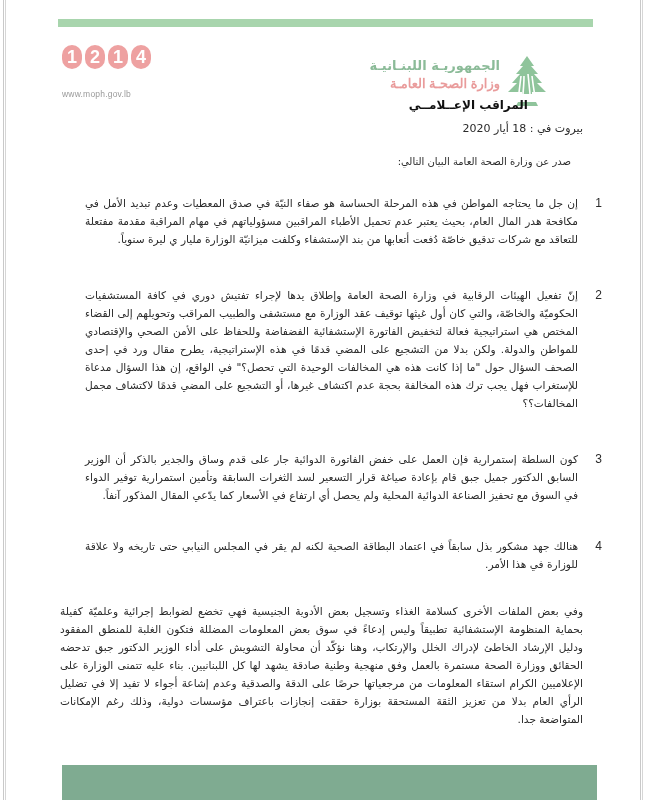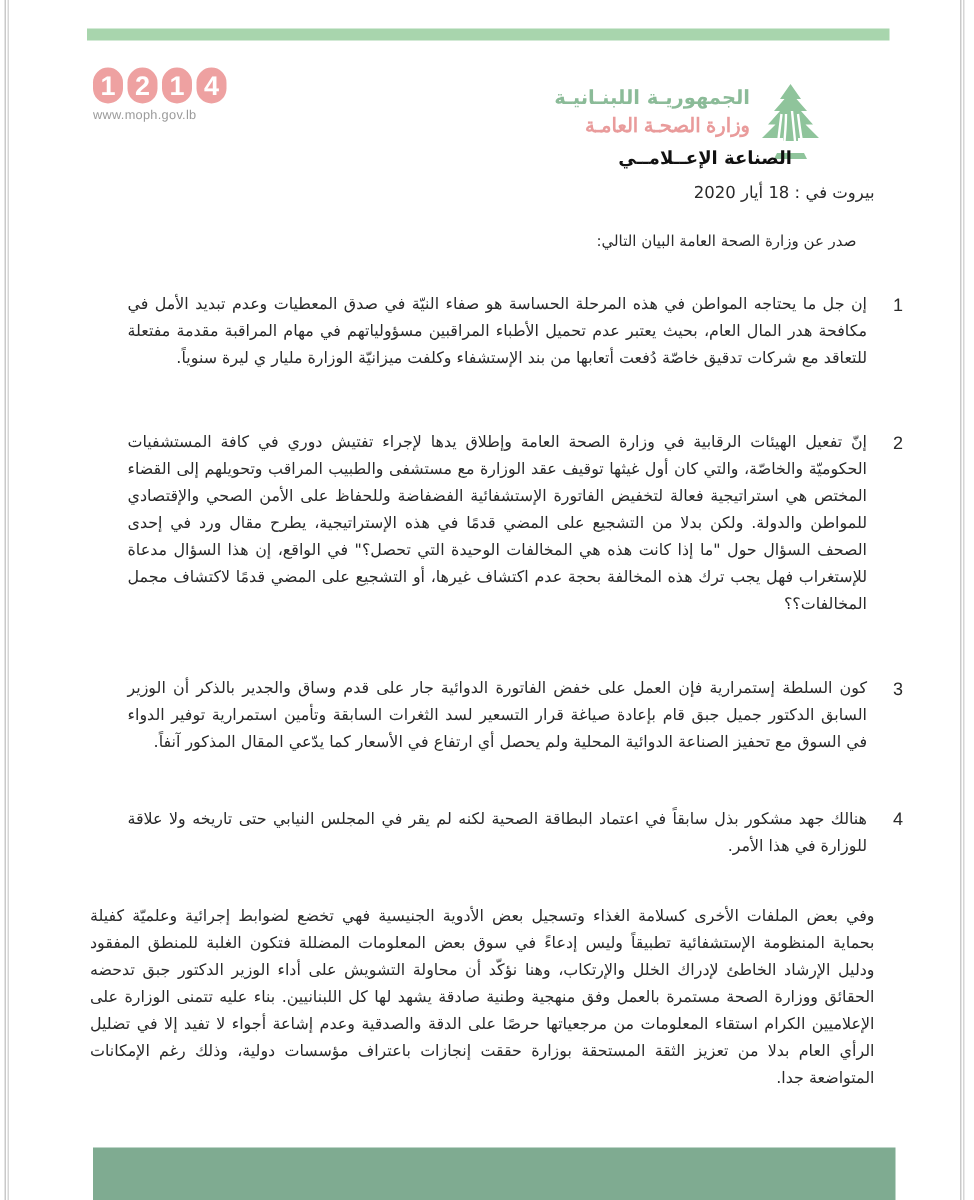--- a/index.html
+++ b/index.html
@@ -28,21 +28,21 @@
       position: absolute; left: 62px; top: 45px; width: 90px;
     }
     .hotline-digits { display: flex; gap: 3px; }
     .digit {
       width: 20px; height: 24px; border-radius: 10px; background: #eea1a1;
       color: #fff; font-family: "Liberation Sans", sans-serif; font-weight: bold;
       font-size: 18px; line-height: 24px; text-align: center;
     }
     .url {
       font-family: "Liberation Sans", sans-serif; font-size: 8.5px; color: #9a9a9a;
-      margin-top: 2px; letter-spacing: 0.2px;
+      margin-top: 20px; letter-spacing: 0.2px;
     }
     .logo-block {
       position: absolute; left: 360px; top: 38px; width: 190px; height: 70px; margin-top: 16px;
     }
     .cedar {
       position: absolute; right: 0; top: 0; width: 46px; height: 56px;
     }
     .republic {
       position: absolute; right: 50px; top: 4px; direction: rtl;
       font-family: "DejaVu Sans", sans-serif; font-weight: bold; font-size: 13px;
@@ -106,21 +106,21 @@
 </div>
 
 <div class="logo-block">
   <svg class="cedar" viewBox="0 0 46 56">
     <polygon points="23,2 30,12 27,12 34,20 30,20 38,29 33,29 42,38 28,38 28,40 18,40 18,38 4,38 13,29 8,29 16,20 12,20 19,12 16,12" fill="#8fc49b"></polygon>
     <path d="M17,22 C16,30 15,38 14,48 M20,22 C20,32 19,40 18,50 M24,20 C25,30 26,40 27,50 M28,22 C29,30 30,38 32,48" stroke="#ffffff" stroke-width="1.6" fill="none"></path>
     <path d="M14,48 L32,48 L34,52 L12,52 Z" fill="#8fc49b"></path>
   </svg>
   <div class="republic">الجمهوريـة اللبنـانيـة</div>
   <div class="ministry">وزارة الصحـة العامـة</div>
-  <div class="media-office">الصناعة الإعــلامــي</div>
+  <div class="media-office">المراقب الإعــلامــي</div>
 </div>
 
 <div class="doc">
   <div class="date">بيروت في : 18 أيار 2020</div>
   <div class="intro">صدر عن وزارة الصحة العامة البيان التالي:</div>
 
   <div class="item item-1">
     <span class="num">1</span>
     <span>إن جل ما يحتاجه المواطن في هذه المرحلة الحساسة هو صفاء النيّة في صدق المعطيات وعدم تبديد الأمل في مكافحة هدر المال العام، بحيث يعتبر عدم تحميل الأطباء المراقبين مسؤولياتهم في مهام المراقبة مقدمة مفتعلة للتعاقد مع شركات تدقيق خاصّة دُفعت أتعابها من بند الإستشفاء وكلفت ميزانيّة الوزارة مليار ي ليرة سنوياً.</span>
   </div>

